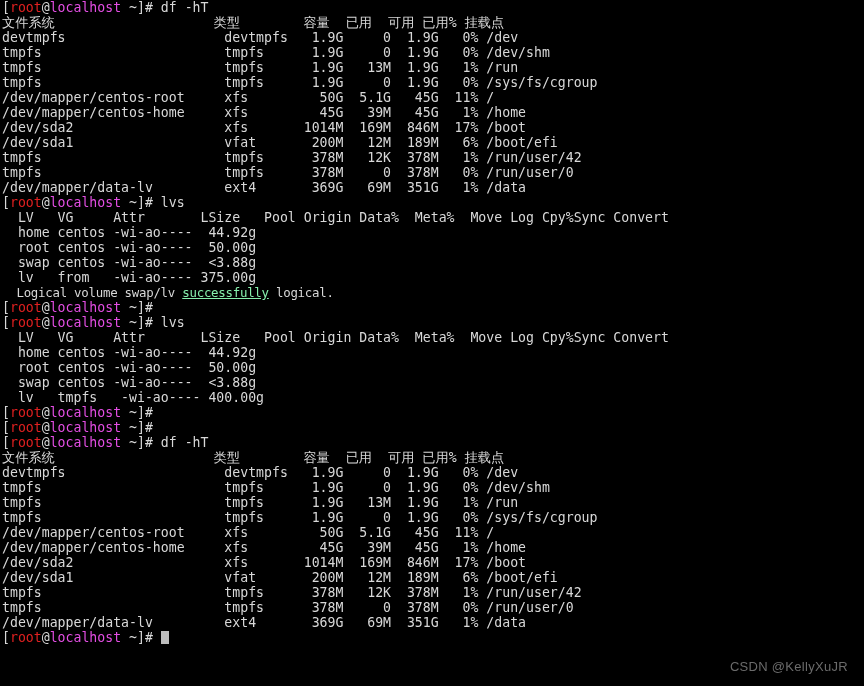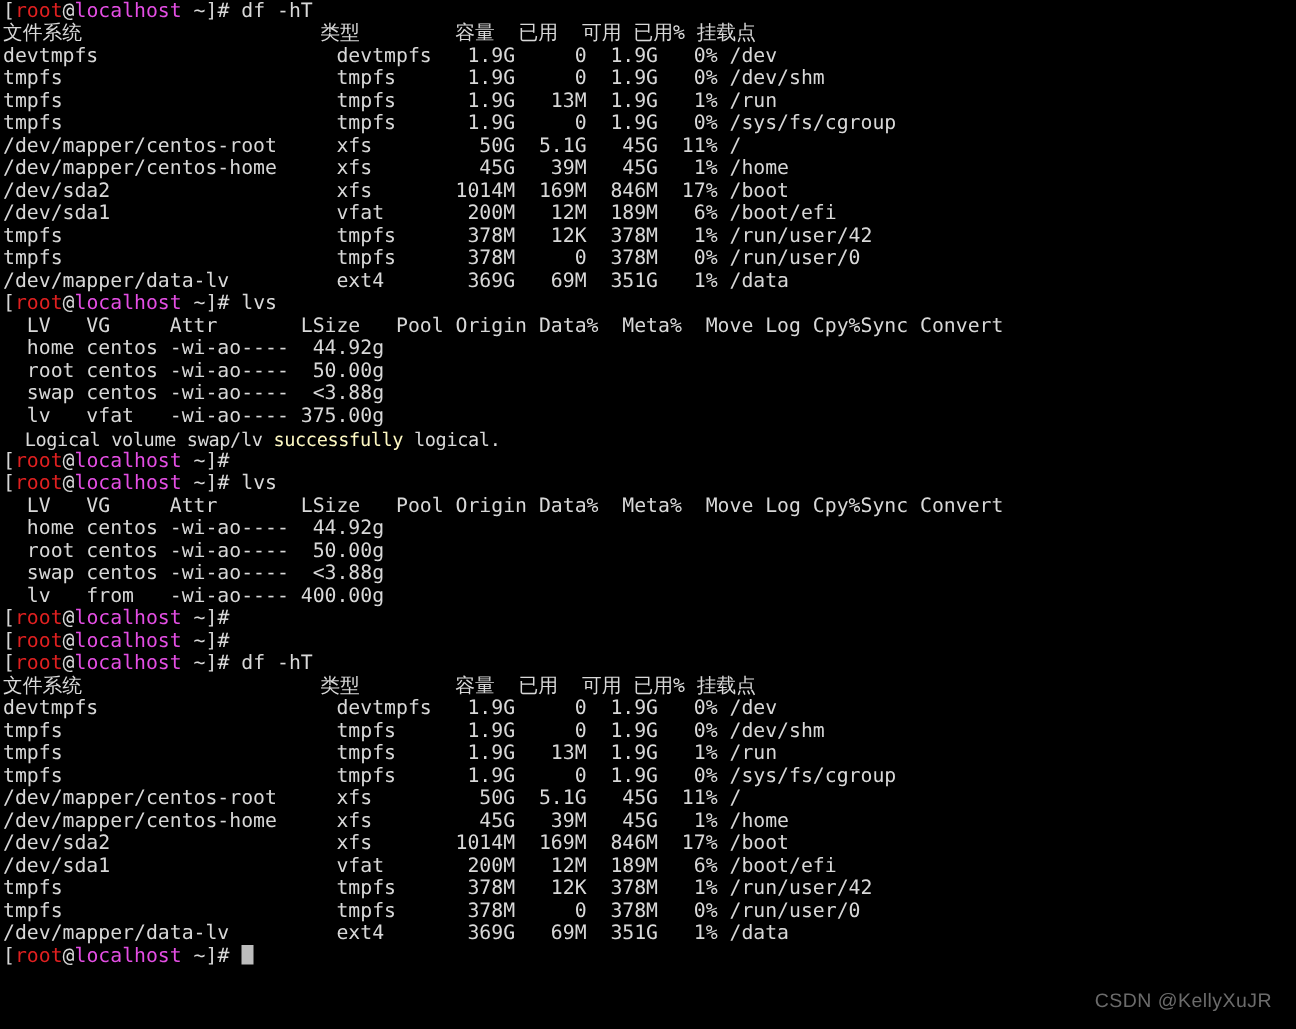--- a/index.html
+++ b/index.html
@@ -34,21 +34,21 @@
     padding-left: 2px;
   }
   
   .line.condensed {
     font-size: 12.4px;
     letter-spacing: -0.25px;
   }
   .c-white   { color: #d8d8d8; }
   .c-red     { color: #e02020; }
   .c-magenta { color: #e44ee4; }
-  .c-green   { color: #fef9c3; }
+  .c-green   { color: #86efac; text-decoration: underline; }
   .cursor {
     display: inline-block;
     width: 8px;
     height: 13px;
     background: #bdbdbd;
     vertical-align: -2px;
   }
   #watermark {
     position: absolute;
     right: 16px;
@@ -82,36 +82,36 @@
       <div class="line">/dev/mapper/data-lv         ext4       369G   69M  351G   1% /data</div>
     </div>
 
   <div class="line"><span class="c-white">[</span><span class="c-red">root</span><span class="c-white">@</span><span class="c-magenta">localhost</span><span class="c-white"> ~]# </span><span class="c-white">lvs</span></div>
 
   <div class="line">  LV   VG     Attr       LSize   Pool Origin Data%  Meta%  Move Log Cpy%Sync Convert</div>
   <div id="lvs-rows-1">
       <div class="line">  home centos -wi-ao----  44.92g</div>
       <div class="line">  root centos -wi-ao----  50.00g</div>
       <div class="line">  swap centos -wi-ao----  &lt;3.88g</div>
-      <div class="line">  lv   vfat   -wi-ao---- 375.00g</div>
+      <div class="line">  lv   from   -wi-ao---- 375.00g</div>
     </div>
 
 
   <div class="line condensed"><span class="c-white">  Logical volume swap/lv </span><span class="c-green">successfully</span><span class="c-white"> logical.</span></div>
 
   <div class="line"><span class="c-white">[</span><span class="c-red">root</span><span class="c-white">@</span><span class="c-magenta">localhost</span><span class="c-white"> ~]# </span></div>
 
   <div class="line"><span class="c-white">[</span><span class="c-red">root</span><span class="c-white">@</span><span class="c-magenta">localhost</span><span class="c-white"> ~]# </span><span class="c-white">lvs</span></div>
 
   <div class="line">  LV   VG     Attr       LSize   Pool Origin Data%  Meta%  Move Log Cpy%Sync Convert</div>
   <div id="lvs-rows-2">
       <div class="line">  home centos -wi-ao----  44.92g</div>
       <div class="line">  root centos -wi-ao----  50.00g</div>
       <div class="line">  swap centos -wi-ao----  &lt;3.88g</div>
-      <div class="line">  lv   from   -wi-ao---- 400.00g</div>
+      <div class="line">  lv   tmpfs   -wi-ao---- 400.00g</div>
     </div>
 
   <div class="line"><span class="c-white">[</span><span class="c-red">root</span><span class="c-white">@</span><span class="c-magenta">localhost</span><span class="c-white"> ~]# </span></div>
   <div class="line"><span class="c-white">[</span><span class="c-red">root</span><span class="c-white">@</span><span class="c-magenta">localhost</span><span class="c-white"> ~]# </span></div>
 
   <div class="line"><span class="c-white">[</span><span class="c-red">root</span><span class="c-white">@</span><span class="c-magenta">localhost</span><span class="c-white"> ~]# </span><span class="c-white">df -hT</span></div>
 
   <div class="line">文件系统                    类型        容量  已用  可用 已用% 挂载点</div>
   <div id="df-rows-2">
       <div class="line">devtmpfs                    devtmpfs   1.9G     0  1.9G   0% /dev</div>

